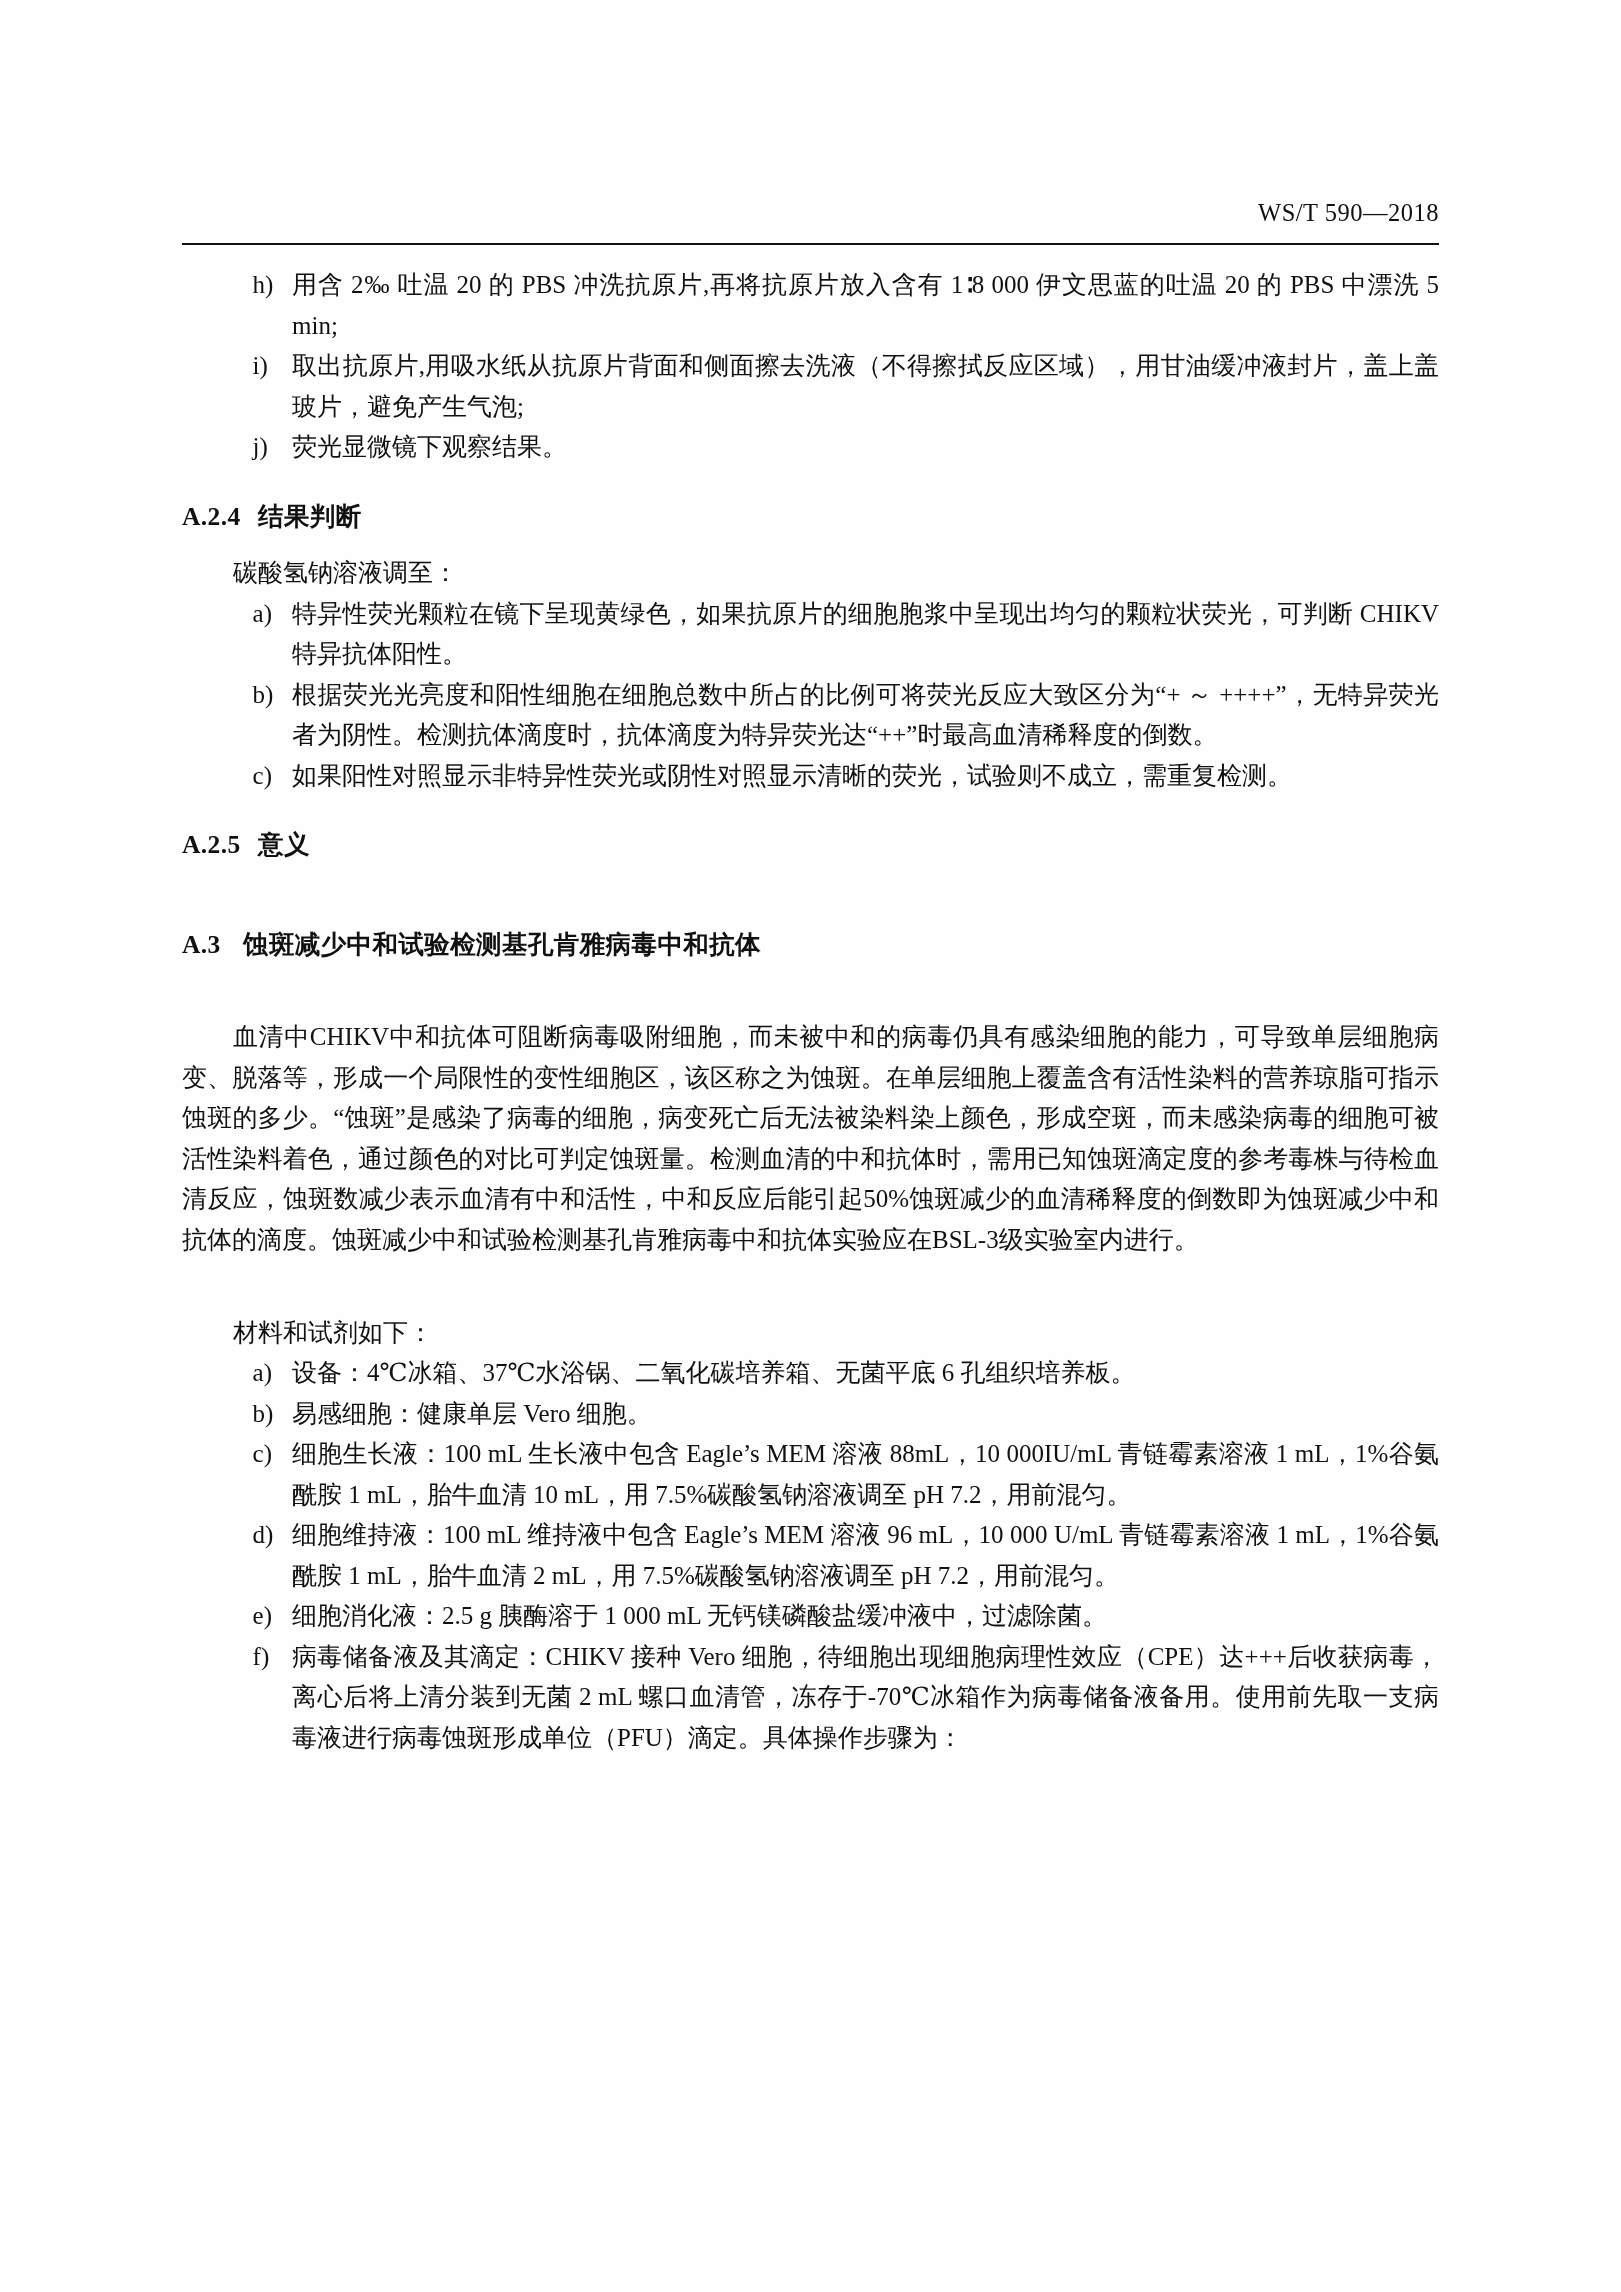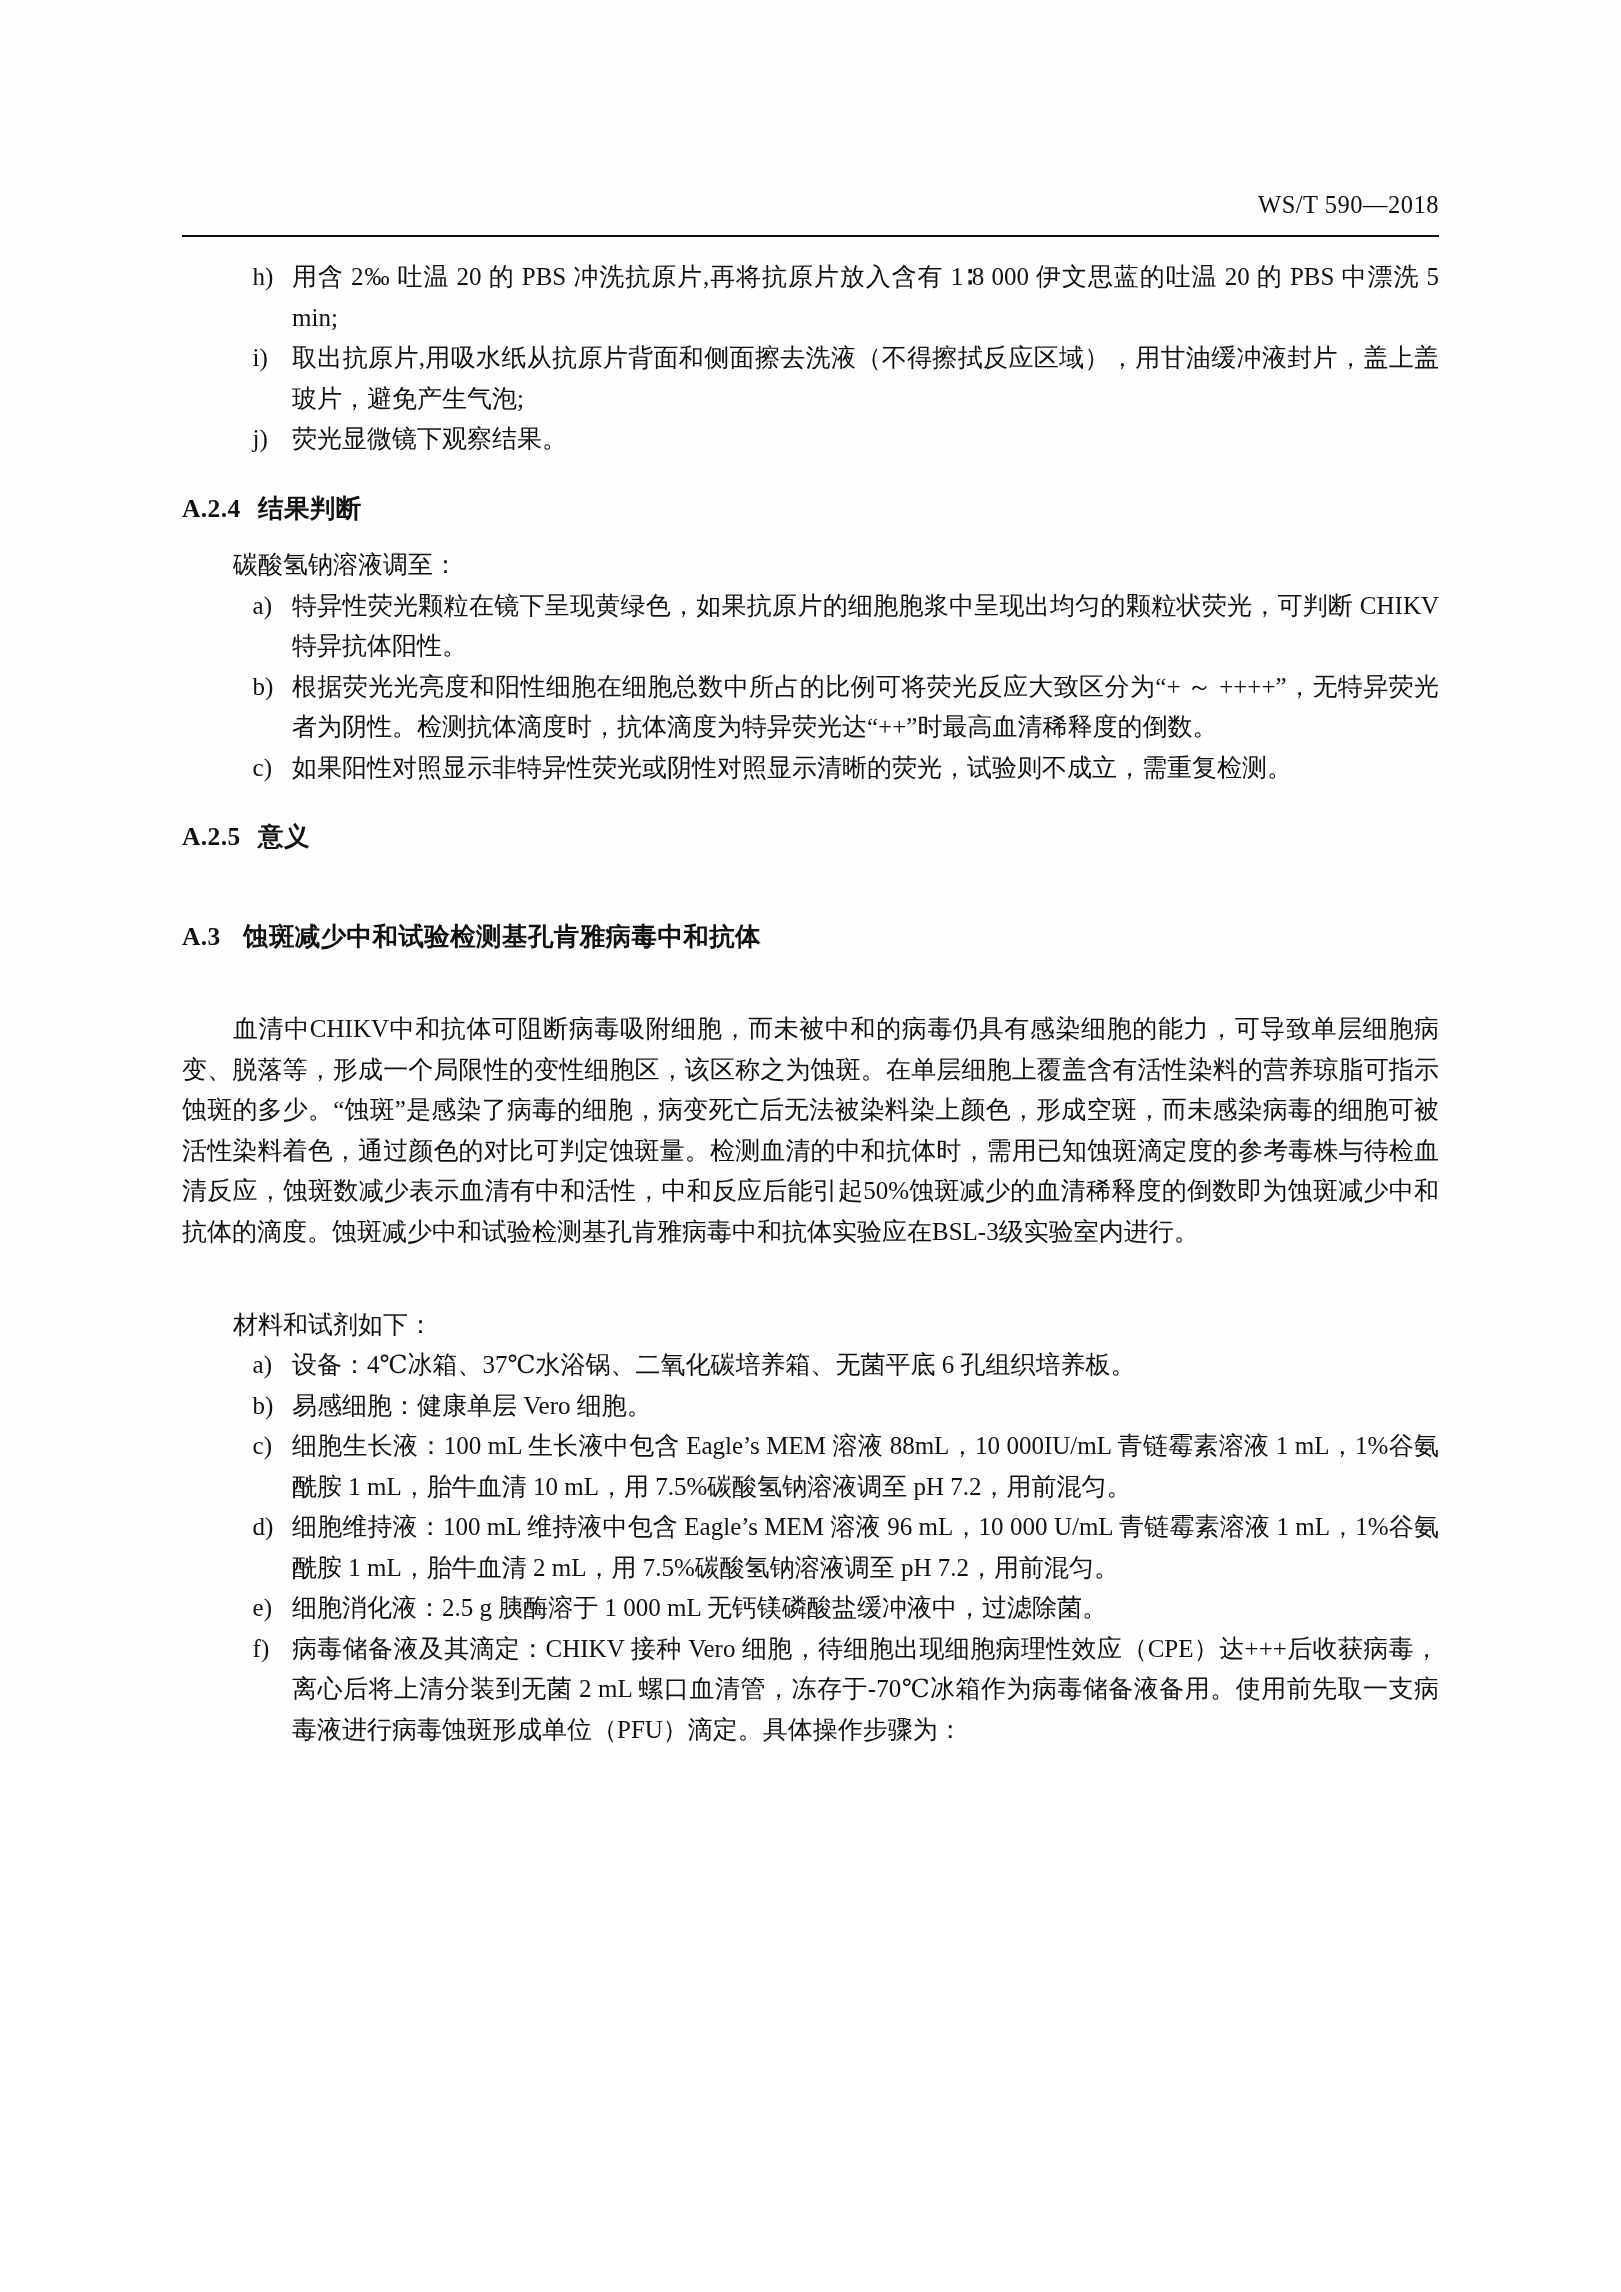--- a/index.html
+++ b/index.html
@@ -8,21 +8,21 @@
     background: #ffffff;
   }
   body {
     font-family: "Liberation Serif", "DejaVu Serif", serif;
     color: #1a1a1a;
   }
   .page {
     position: relative;
     width: 1621px;
     height: 1754px;
-    margin: 0 auto;
+    margin: 8px auto;
     background: #fefefe;
     overflow: hidden;
   }
   .header-rule {
     position: absolute;
     left: 182px;
     right: 182px;
     top: 235px;
     height: 2px;
     background: #111;

